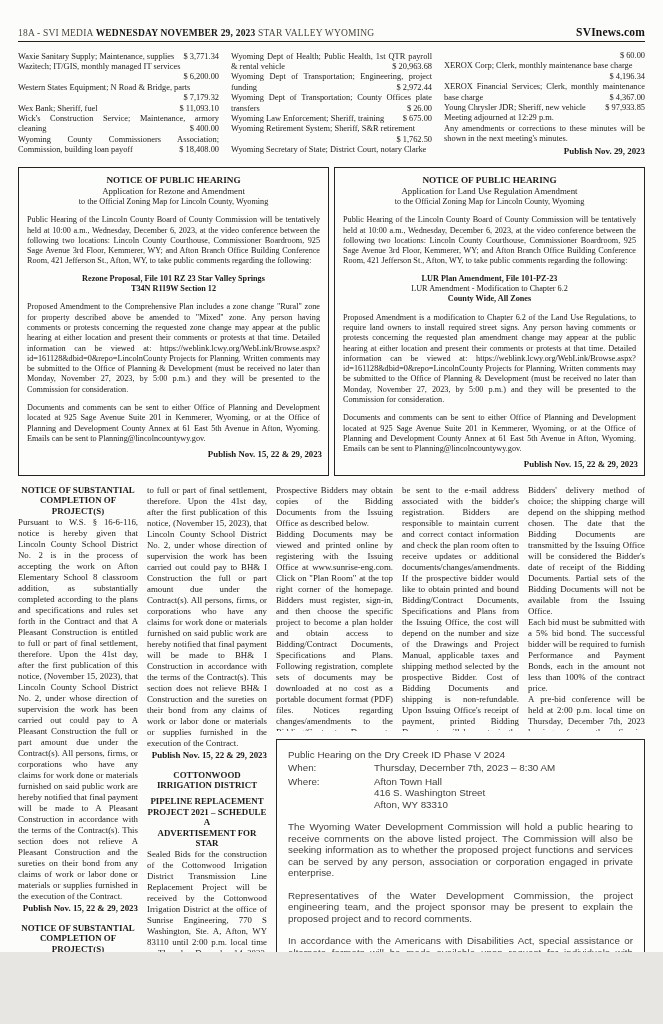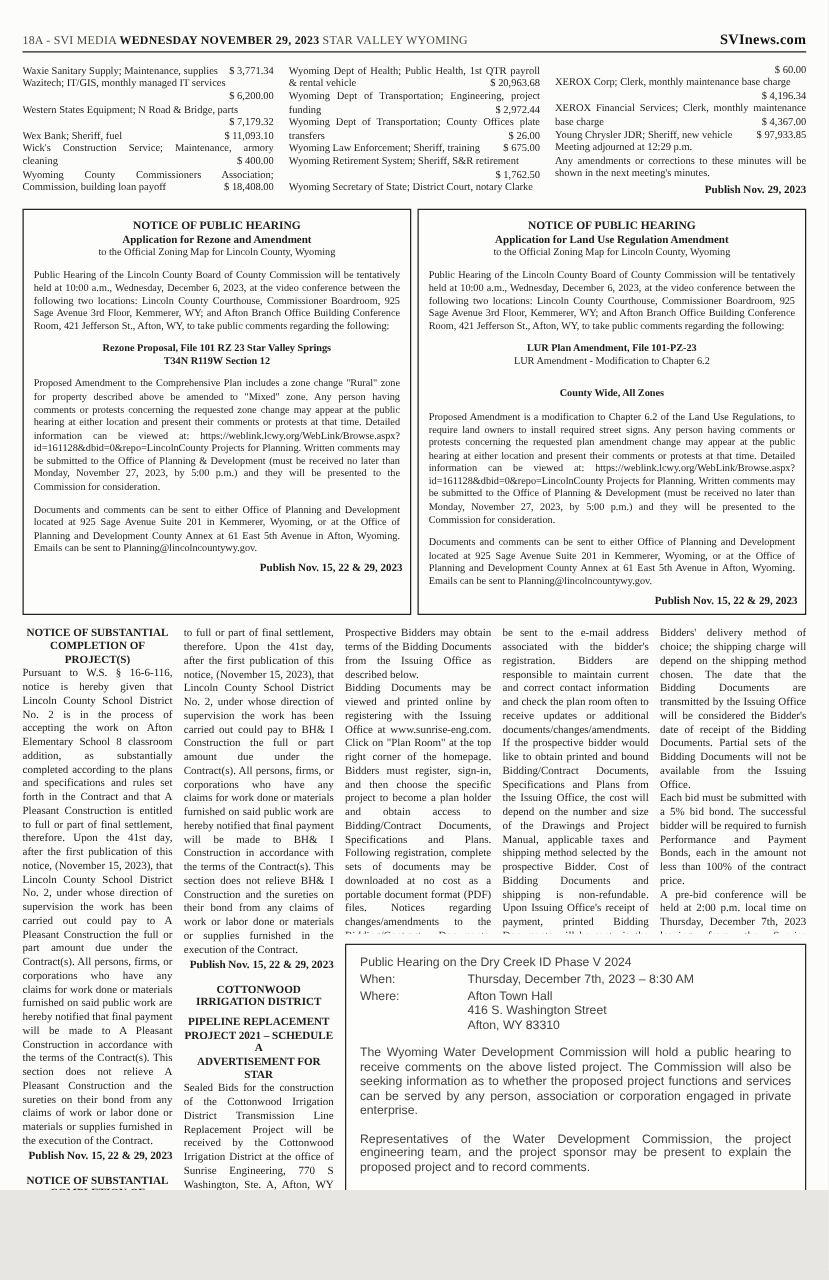--- a/index.html
+++ b/index.html
@@ -21,21 +21,21 @@
   .entry{margin:0; overflow:hidden;}
   .amt{float:right; padding-left:5px;}
   .amount-line{margin:0; text-align:right;}
   .plainline{margin:0;}
   .publish{margin:1px 0 0; font-weight:bold; text-align:right; font-size:8.9px;}
   
   .hearing-boxes{display:flex; gap:5px; margin-top:11px;}
   .notice-box{flex:1; min-width:0; border:1.5px solid #26231f; background:#fdfdfb;
     padding:7px 8px 5px; font-size:8.2px; line-height:10.3px;}
   .nb-title{margin:0; text-align:center; font-weight:bold; font-size:9.2px; line-height:11px;}
-  .nb-sub{margin:0; text-align:center; font-weight:bold; font-size:8.8px; line-height:10.6px;}
+  .nb-sub{margin:0; text-align:center; font-weight:normal; font-size:8.8px; line-height:10.6px;}
   .nb-sub2{margin:0; text-align:center; line-height:10.6px;}
   .nb-para{margin:8px 0 0; text-align:justify; overflow-wrap:anywhere;}
   .nb-subject{margin:7px 0 0; text-align:center; font-weight:bold;}
   .nb-subject-n{margin:0; text-align:center;}
   .nb-publish{margin:5px -2px 0 0; text-align:right; font-weight:bold; font-size:8.8px;}
   
   .legals{display:flex; gap:9px; margin-top:9px; font-size:8.8px; line-height:11px; text-align:justify;}
   .lcol{width:120px; flex:none; min-width:0;}
   .lh{margin:0; font-weight:bold; text-align:center; font-size:8.9px; line-height:10.6px;}
   .lp{margin:0;}
@@ -114,21 +114,21 @@
       <p class="nb-publish">Publish Nov. 15, 22 &amp; 29, 2023</p>
     </div>
 
     <div class="notice-box">
       <p class="nb-title">NOTICE OF PUBLIC HEARING</p>
       <p class="nb-sub">Application for Land Use Regulation Amendment</p>
       <p class="nb-sub2">to the Official Zoning Map for Lincoln County, Wyoming</p>
       <p class="nb-para">Public Hearing of the Lincoln County Board of County Commission will be tentatively held at 10:00 a.m., Wednesday, December 6, 2023, at the video conference between the following two locations:  Lincoln County Courthouse, Commissioner Boardroom, 925 Sage Avenue 3rd Floor, Kemmerer, WY; and Afton Branch Office Building Conference Room, 421 Jefferson St., Afton, WY, to take public comments regarding the following:</p>
       <p class="nb-subject">LUR Plan Amendment, File 101-PZ-23</p>
       <p class="nb-subject-n">LUR Amendment - Modification to Chapter 6.2</p>
-      <p class="nb-subject" style="margin-top:16px;">County Wide, All Zones</p>
+      <p class="nb-subject" style="margin-top:0;">County Wide, All Zones</p>
       <p class="nb-para">Proposed Amendment is a modification to Chapter 6.2 of the Land Use Regulations, to require land owners to install required street signs.  Any person having comments or protests concerning the requested plan amendment change may appear at the public hearing at either location and present their comments or protests at that time.  Detailed information can be viewed at: https://weblink.lcwy.org/WebLink/Browse.aspx?id=161128&amp;dbid=0&amp;repo=LincolnCounty Projects for Planning.  Written comments may be submitted to the Office of Planning &amp; Development (must be received no later than Monday, November 27, 2023, by 5:00 p.m.) and they will be presented to the Commission for consideration.</p>
       <p class="nb-para">Documents and comments can be sent to either Office of Planning and Development located at 925 Sage Avenue Suite 201 in Kemmerer, Wyoming, or at the Office of Planning and Development County Annex at 61 East 5th Avenue in Afton, Wyoming.  Emails can be sent to Planning@lincolncountywy.gov.</p>
       <p class="nb-publish">Publish Nov. 15, 22 &amp; 29, 2023</p>
     </div>
 
   </section>
 
   <section class="legals">
 
     <div class="lcol">
@@ -145,21 +145,21 @@
       <h3 class="cw-h">COTTONWOOD IRRIGATION DISTRICT</h3>
       <h3 class="cw-h cw-gap">PIPELINE REPLACEMENT PROJECT 2021 – SCHEDULE A</h3>
       <h3 class="cw-h">ADVERTISEMENT FOR STAR</h3>
       <p class="lp">Sealed Bids for the construction of the Cottonwood Irrigation District Transmission Line Replacement Project will be received by the Cottonwood Irrigation District at the office of Sunrise Engineering, 770 S Washington, Ste. A, Afton, WY 83110 until 2:00 p.m. local time on Thursday, December 14, 2023, at which time the Bids received will be "publicly" opened and read. The Project consists of installing approximately 2,885 lineal feet of 36-inch, and 18-inch irrigation transmission line and appurtenances.</p>
 
     </div>
 
     <div class="rwrap">
       <div class="tri">
         <div class="tcol">
-          <p class="lp">Prospective Bidders may obtain terms of the Bidding Documents from the Issuing Office as described below.</p>
+          <p class="lp">Prospective Bidders may obtain copies of the Bidding Documents from the Issuing Office as described below.</p>
           <p class="lp">Bidding Documents may be viewed and printed online by registering with the Issuing Office at www.sunrise-eng.com. Click on "Plan Room" at the top right corner of the homepage. Bidders must register, sign-in, and then choose the specific project to become a plan holder and obtain access to Bidding/Contract Documents, Specifications and Plans. Following registration, complete sets of documents may be downloaded at no cost as a portable document format (PDF) files. Notices regarding changes/amendments to the Bidding/Contract Documents, Specifications and Plans will</p>
         </div>
         <div class="tcol">
           <p class="lp">be sent to the e-mail address associated with the bidder's registration. Bidders are responsible to maintain current and correct contact information and check the plan room often to receive updates or additional documents/changes/amendments. If the prospective bidder would like to obtain printed and bound Bidding/Contract Documents, Specifications and Plans from the Issuing Office, the cost will depend on the number and size of the Drawings and Project Manual, applicable taxes and shipping method selected by the prospective Bidder. Cost of Bidding Documents and shipping is non-refundable. Upon Issuing Office's receipt of payment, printed Bidding Documents will be sent via the prospective</p>
         </div>
         <div class="tcol">
           <p class="lp">Bidders' delivery method of choice; the shipping charge will depend on the shipping method chosen. The date that the Bidding Documents are transmitted by the Issuing Office will be considered the Bidder's date of receipt of the Bidding Documents. Partial sets of the Bidding Documents will not be available from the Issuing Office.</p>
           <p class="lp">Each bid must be submitted with a 5% bid bond. The successful bidder will be required to furnish Performance and Payment Bonds, each in the amount not less than 100% of the contract price.</p>
           <p class="lp">A pre-bid conference will be held at 2:00 p.m. local time on Thursday, December 7th, 2023 leaving from the Sunrise Engineering office at 770 S Washington, Ste. A, Afton, WY 83110.  Attendance at the</p>
         </div>

